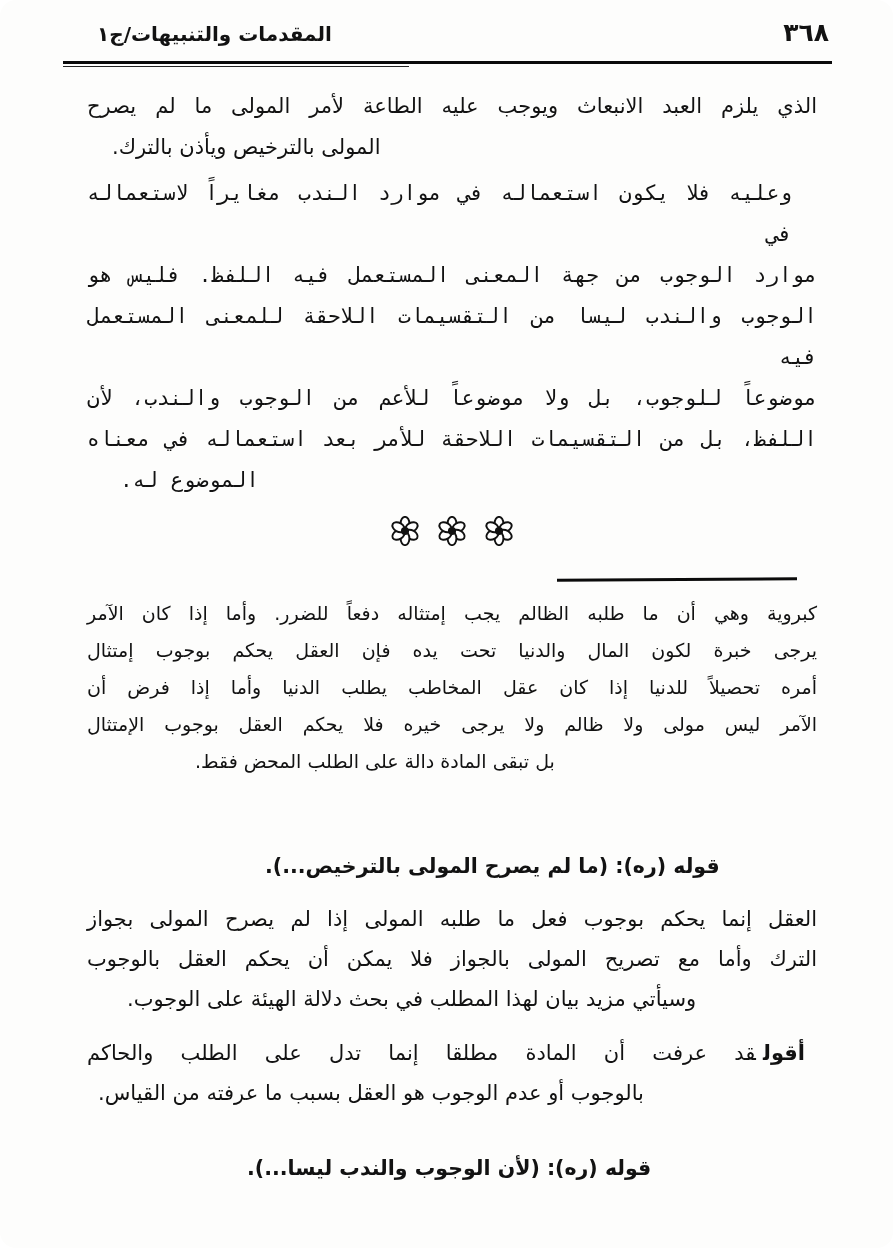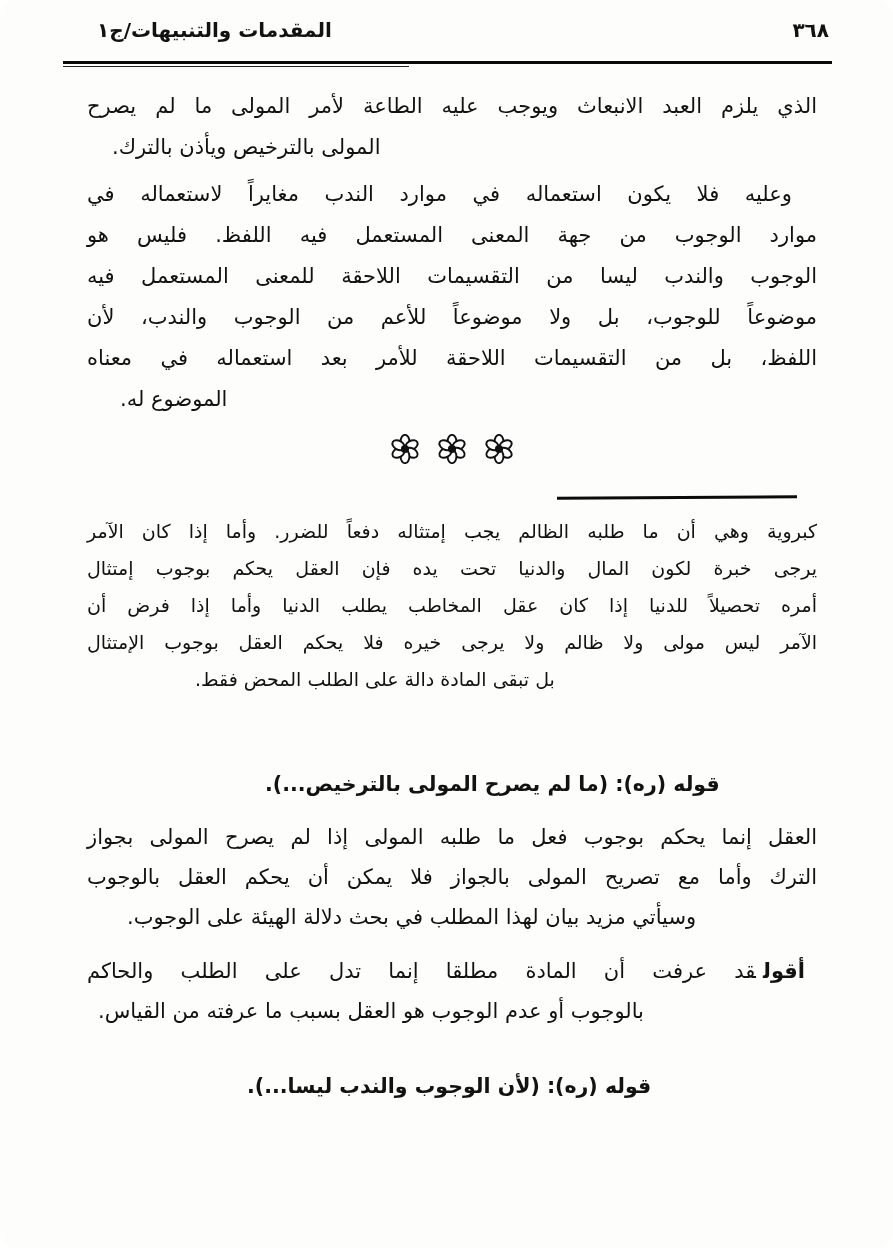--- a/index.html
+++ b/index.html
@@ -25,21 +25,21 @@
     align-items: baseline;
     height: 30px;
   }
   .hdr .title {
     direction: rtl;
     font-size: 20px;
     font-weight: bold;
     padding-left: 10px;
   }
   .hdr .pnum {
-    font-size: 20px;
+    font-size: 25px;
     font-weight: bold;
     letter-spacing: 1px;
     margin-right: -12px;
   }
   .hdr-rule {
     margin: 13px -15px 0 -24px;
     height: 3px;
     background: #0a0a0a;
     position: relative;
   }
@@ -60,21 +60,21 @@
   .jl { text-align: justify; text-align-last: justify; }
   .ll { text-align: left; text-align-last: left; }
   .ind25 { padding-right: 25px; }
   .ind12 { padding-right: 12px; }
   .pl25 { padding-left: 25px; }
   .pl33 { padding-left: 33px; }
   .pl40 { padding-left: 40px; }
   .pl11 { padding-left: 11px; }
   .pl108 { padding-left: 108px; }
   .body-block { margin-top: 22px; }
-  .para2 { margin-top: 6px; }
+  .para2 { margin-top: 6px; font-family: Liberation Mono, monospace; }
   
   .ornaments {
     margin-top: 14px;
     display: flex;
     justify-content: center;
     gap: 17px;
     height: 30px;
   }
   
   .fn-sep {

